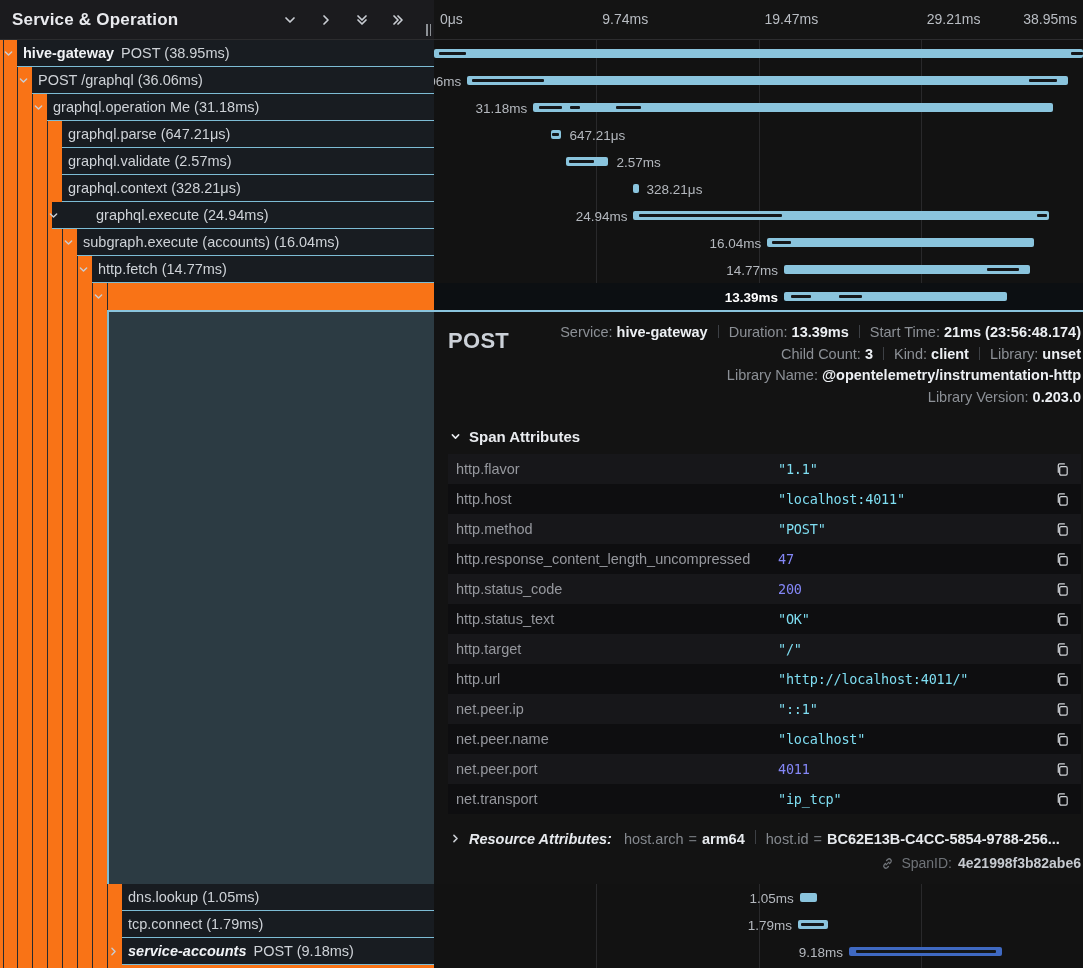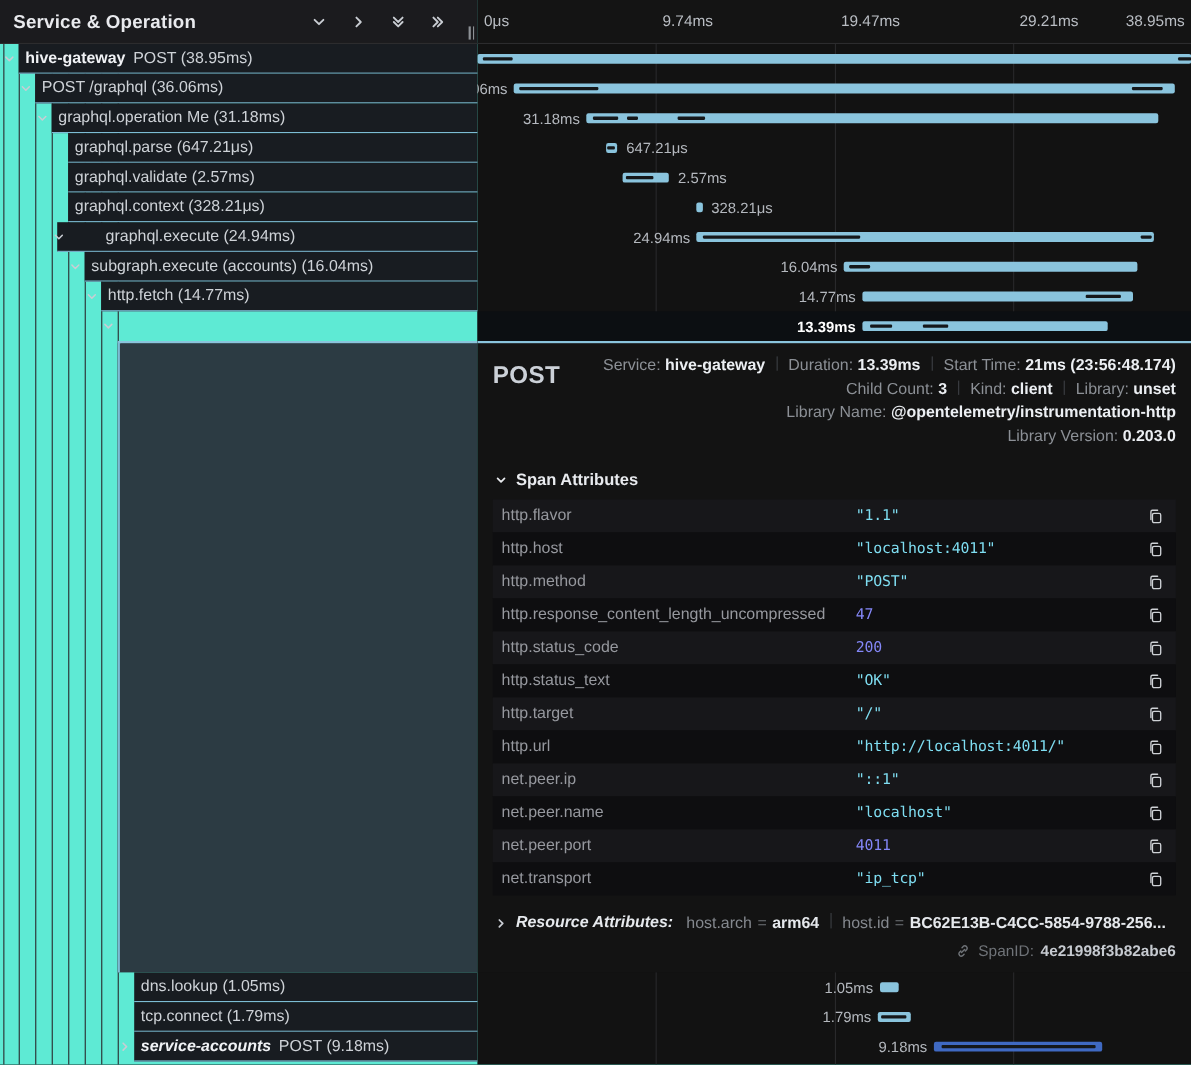--- a/index.html
+++ b/index.html
@@ -1,19 +1,19 @@
 <!DOCTYPE html>
 <html><head>
 <meta charset="utf-8">
 <style>
   * { box-sizing: border-box; }
   html,body { margin:0; padding:0; background:#0d0d0d; }
   .app {
     position:relative; width:1083px; height:968px; overflow:hidden;
-    background:#5eead4; font-family:"Liberation Sans", sans-serif;
+    background:#f97316; font-family:"Liberation Sans", sans-serif;
     -webkit-font-smoothing:antialiased; color:#d2d5da;
   }
   
   .left-pane { position:absolute; left:0; top:0; width:434px; height:100%; }
   .left-header {
     position:absolute; left:0; top:0; width:100%; height:40px;
     background:#1b1b1e; border-bottom:1px solid #2c2c2e;
     display:flex; align-items:center; padding:0 12px; z-index:5;
   }
   .left-header .title { font-size:17px; font-weight:700; color:#e9eaee; letter-spacing:.2px; flex:1; }
@@ -53,21 +53,21 @@
   #bars-lower { top:884px; }
   .rrow { position:relative; height:27px; }
   .rrow.sel { background:#0c0f12; }
   .bar { position:absolute; top:9px; height:9px; border-radius:2px; }
   .stripe { position:absolute; top:3px; height:3px; background:#14171a; border-radius:1px; }
   .blabel { position:absolute; top:50%; transform:translateY(-50%); font-size:13.5px; color:#b4b8be; white-space:nowrap; }
   .blabel.selected { color:#ffffff; font-weight:700; }
   
   .detail-panel {
     position:absolute; left:0; top:310px; width:100%; height:574px;
-    background:#131313; border-top:2px solid #8ac4dd; z-index:4; padding:10px 14px 0 14px;
+    background:#131313; border-top:2px solid #8ac4dd; z-index:4; padding:10px 2px 0 14px;
   }
   .dp-head { display:flex; justify-content:space-between; align-items:flex-start; }
   .dp-title { font-size:22px; font-weight:600; color:#ccd1d8; letter-spacing:.3px; padding-top:6px; }
   .dp-meta { text-align:right; font-size:14.5px; line-height:21.5px; color:#8c9096; }
   .dp-meta .lbl { color:#8c9096; }
   .dp-meta .val { color:#eceff3; font-weight:700; }
   .dp-meta .sep { display:inline-block; width:1px; height:13px; background:#3d4045; margin:0 10px; vertical-align:-1px; }
   .sect-head { display:flex; align-items:center; gap:8px; margin:20px 0 9px 2px; font-size:15px; font-weight:700; color:#e9ebef; cursor:pointer; }
   .attr-table { width:100%; }
   .attr-row { display:flex; align-items:center; height:30px; padding:0 10px 0 8px; }

